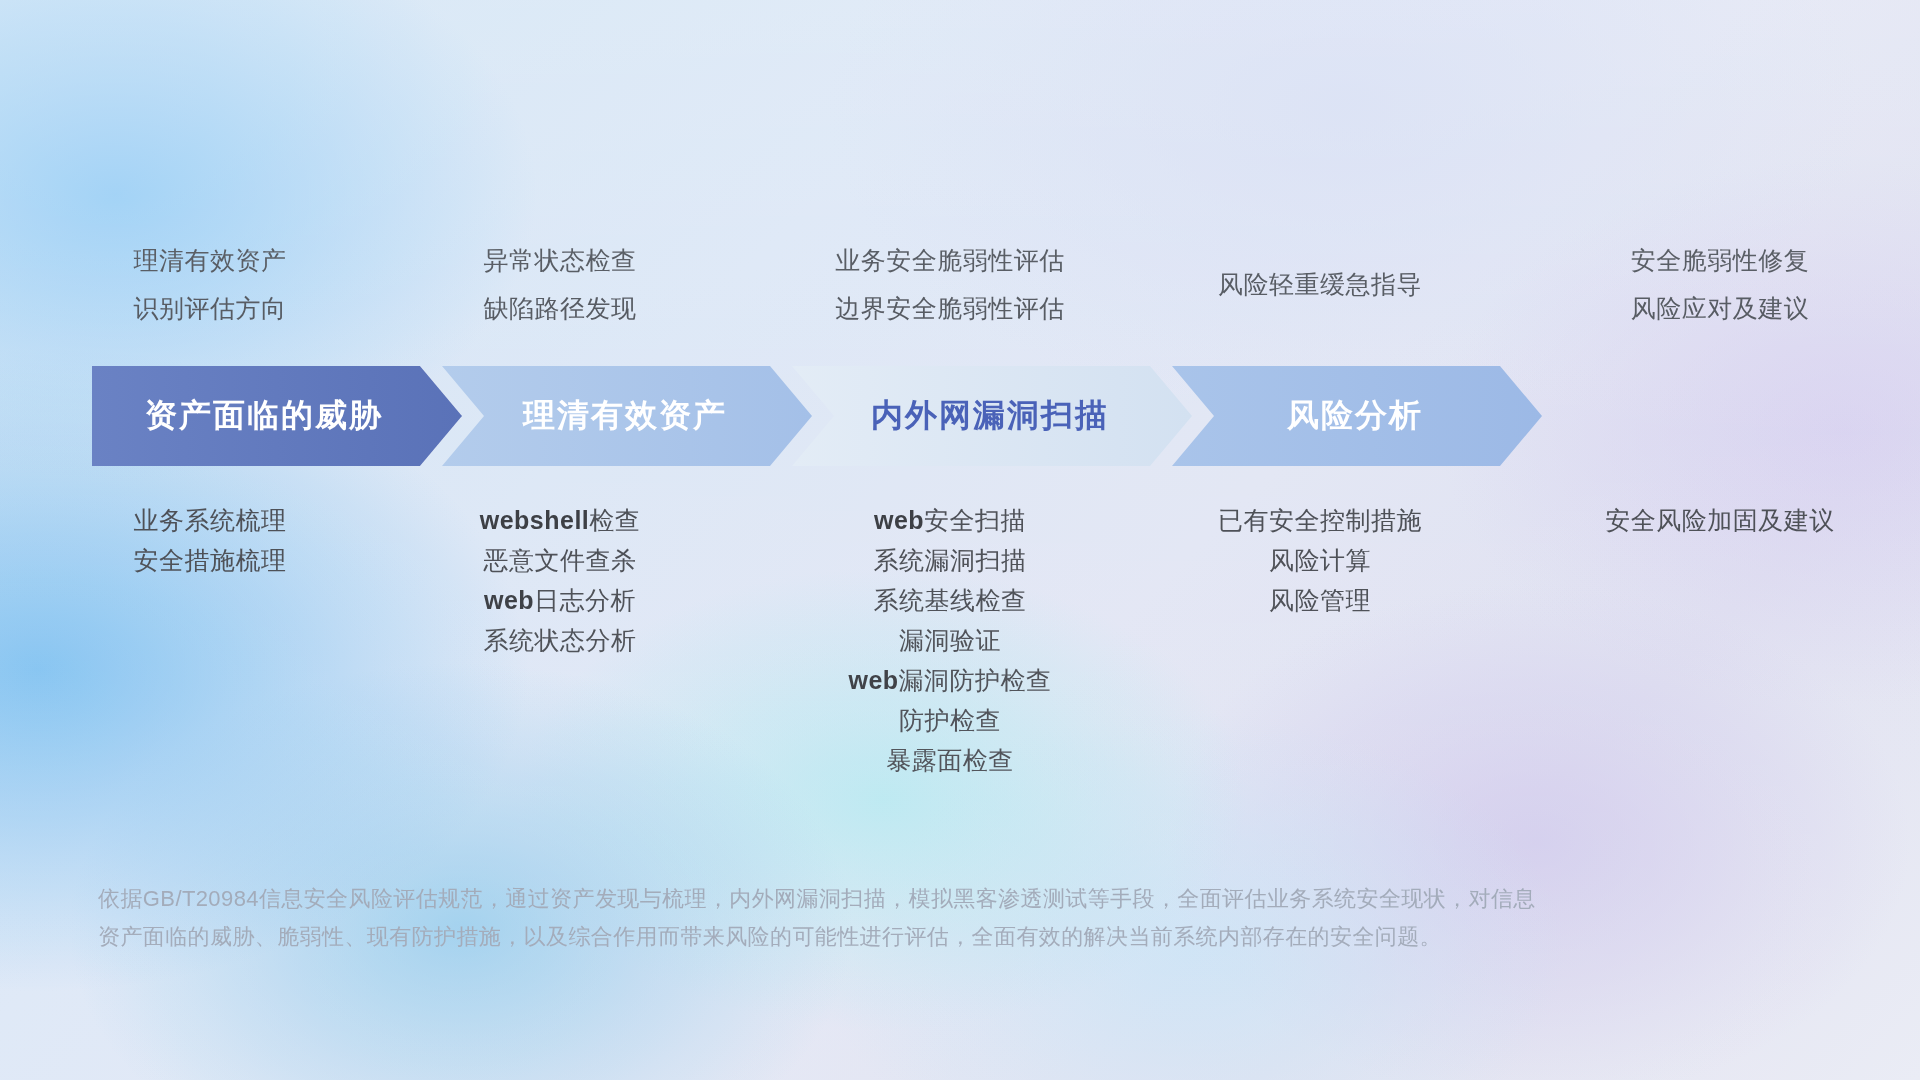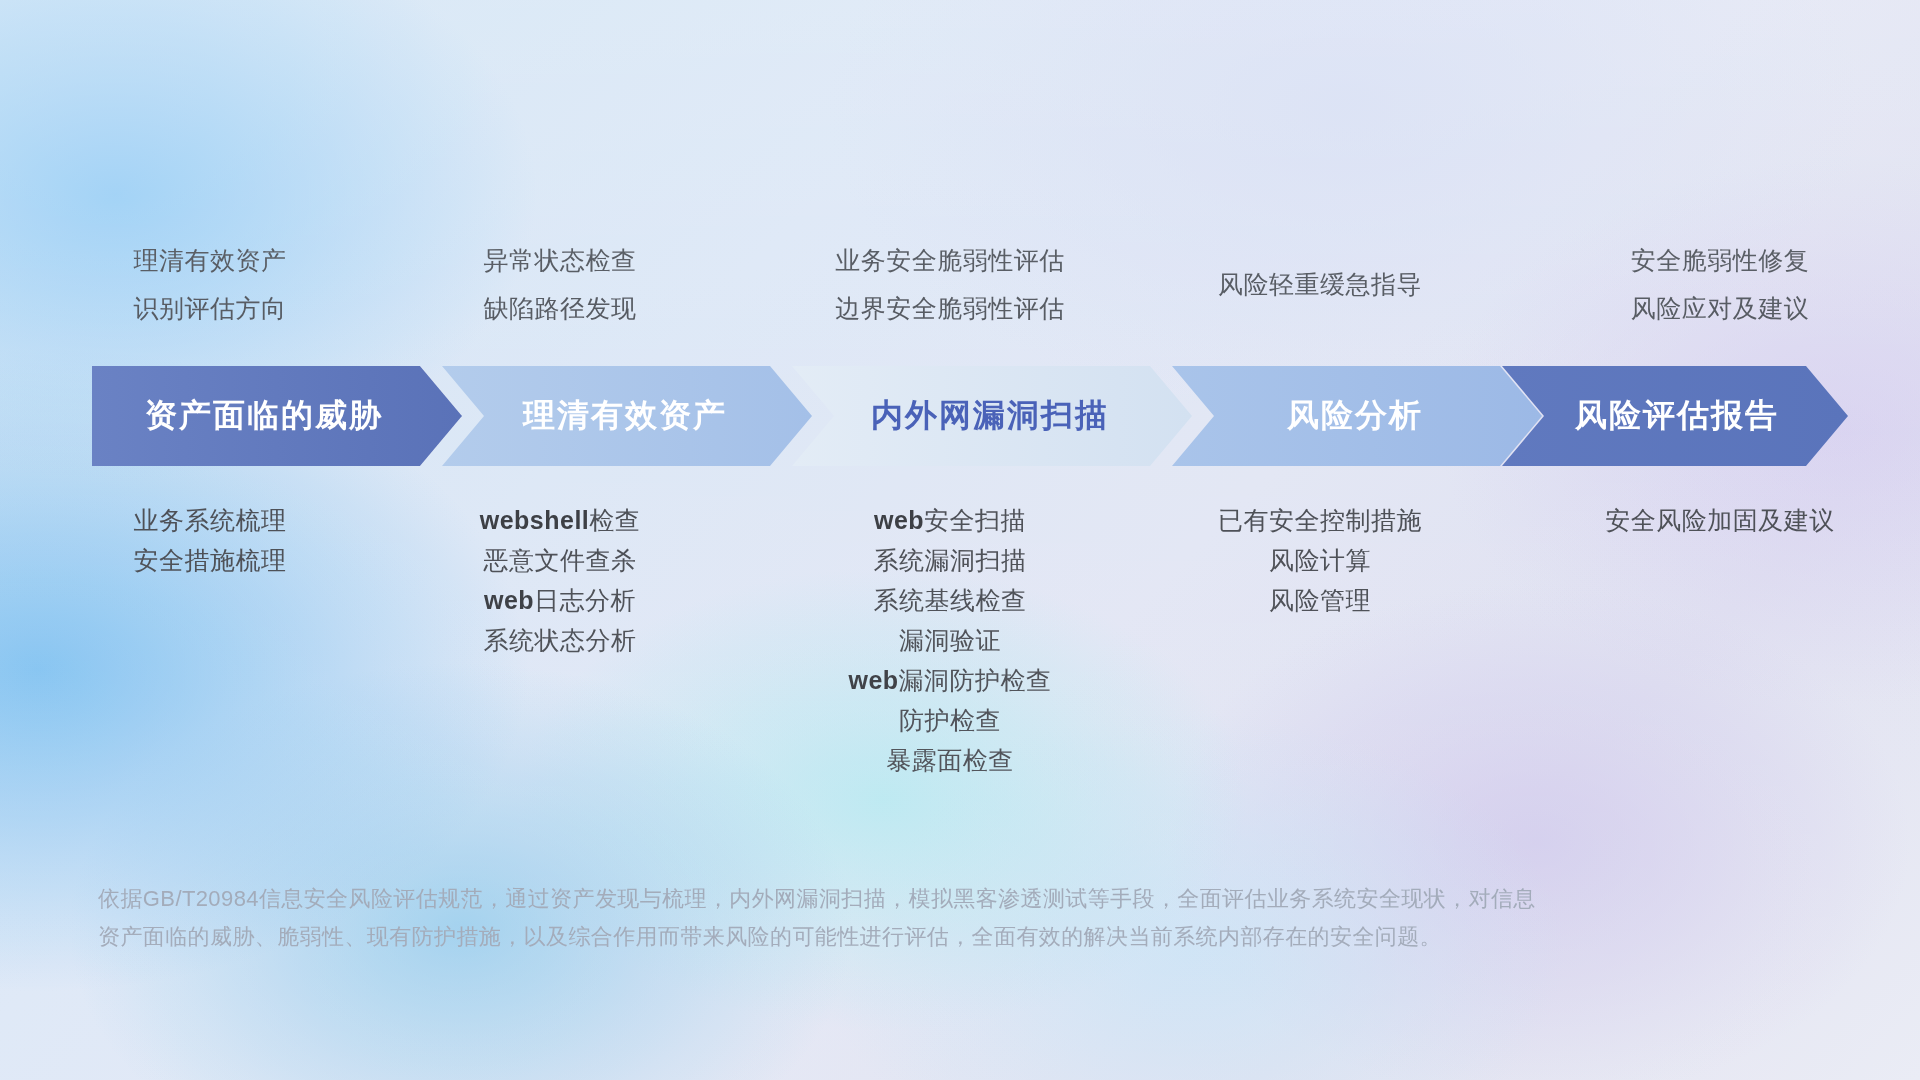--- a/index.html
+++ b/index.html
@@ -204,32 +204,20 @@
             <stop offset="0%" stop-color="#a9c4ea"></stop>
             <stop offset="100%" stop-color="#9cb9e6"></stop>
           </linearGradient>
         </defs>
         <polygon points="0,0 328,0 370,50 328,100 0,100 42,50" fill="url(#g4)"></polygon>
       </svg>
       <span class="cap" style="color:#ffffff; padding-left:14px; padding-right:18px;">风险分析</span>
     </div>
 
     
-    <div class="chev" style="left:1410px; width:346px;">
-      <svg class="shape" viewBox="0 0 346 100" preserveAspectRatio="none">
-        <defs>
-          <linearGradient id="g5" x1="0" y1="0" x2="1" y2="0">
-            <stop offset="0%" stop-color="#6079bf"></stop>
-            <stop offset="100%" stop-color="#5a74bb"></stop>
-          </linearGradient>
-        </defs>
-        <polygon points="0,0 304,0 346,50 304,100 0,100 42,50" fill="url(#g5)"></polygon>
-      </svg>
-      <span class="cap" style="color:#ffffff; padding-left:14px; padding-right:10px;">风险评估报告</span>
-    </div>
   </div>
 
   <div class="col bot-list" style="left:0px; width:420px;">
     <div class="item">业务系统梳理</div>
     <div class="item">安全措施梳理</div>
   </div>
 
   <div class="col bot-list" style="left:380px; width:360px;">
     <div class="item">
       <b>webshell</b><span>检查</span>

